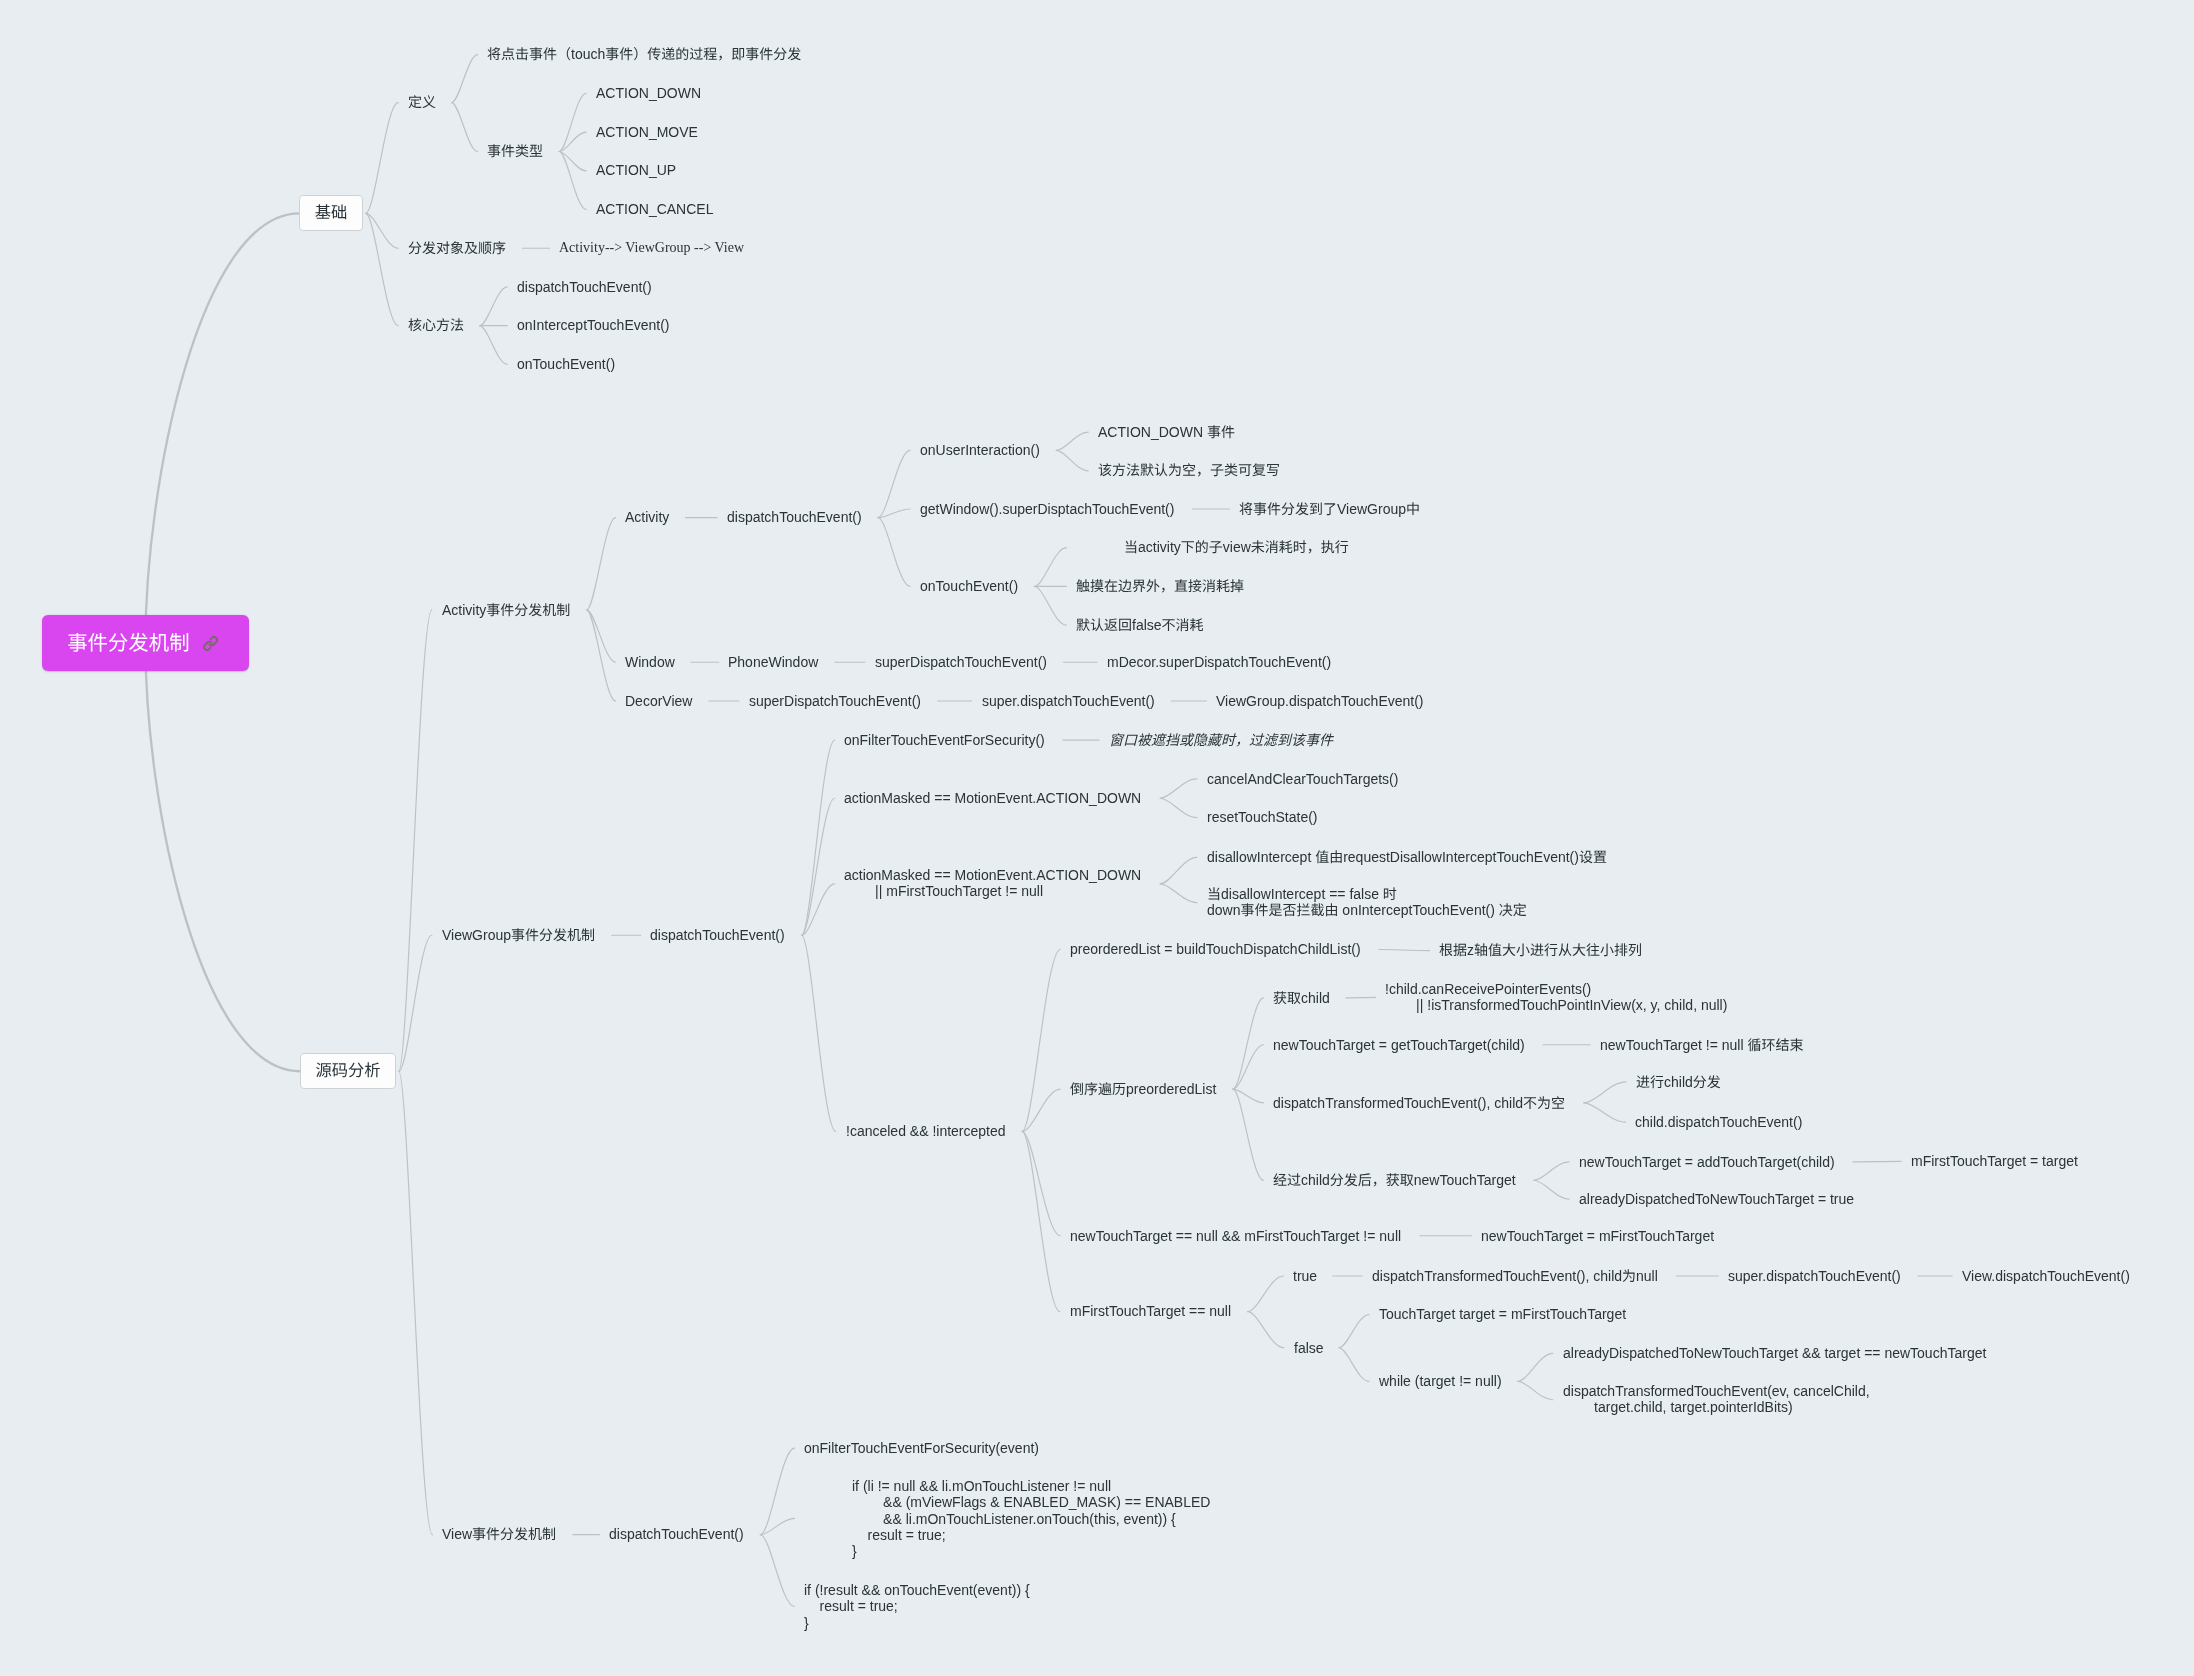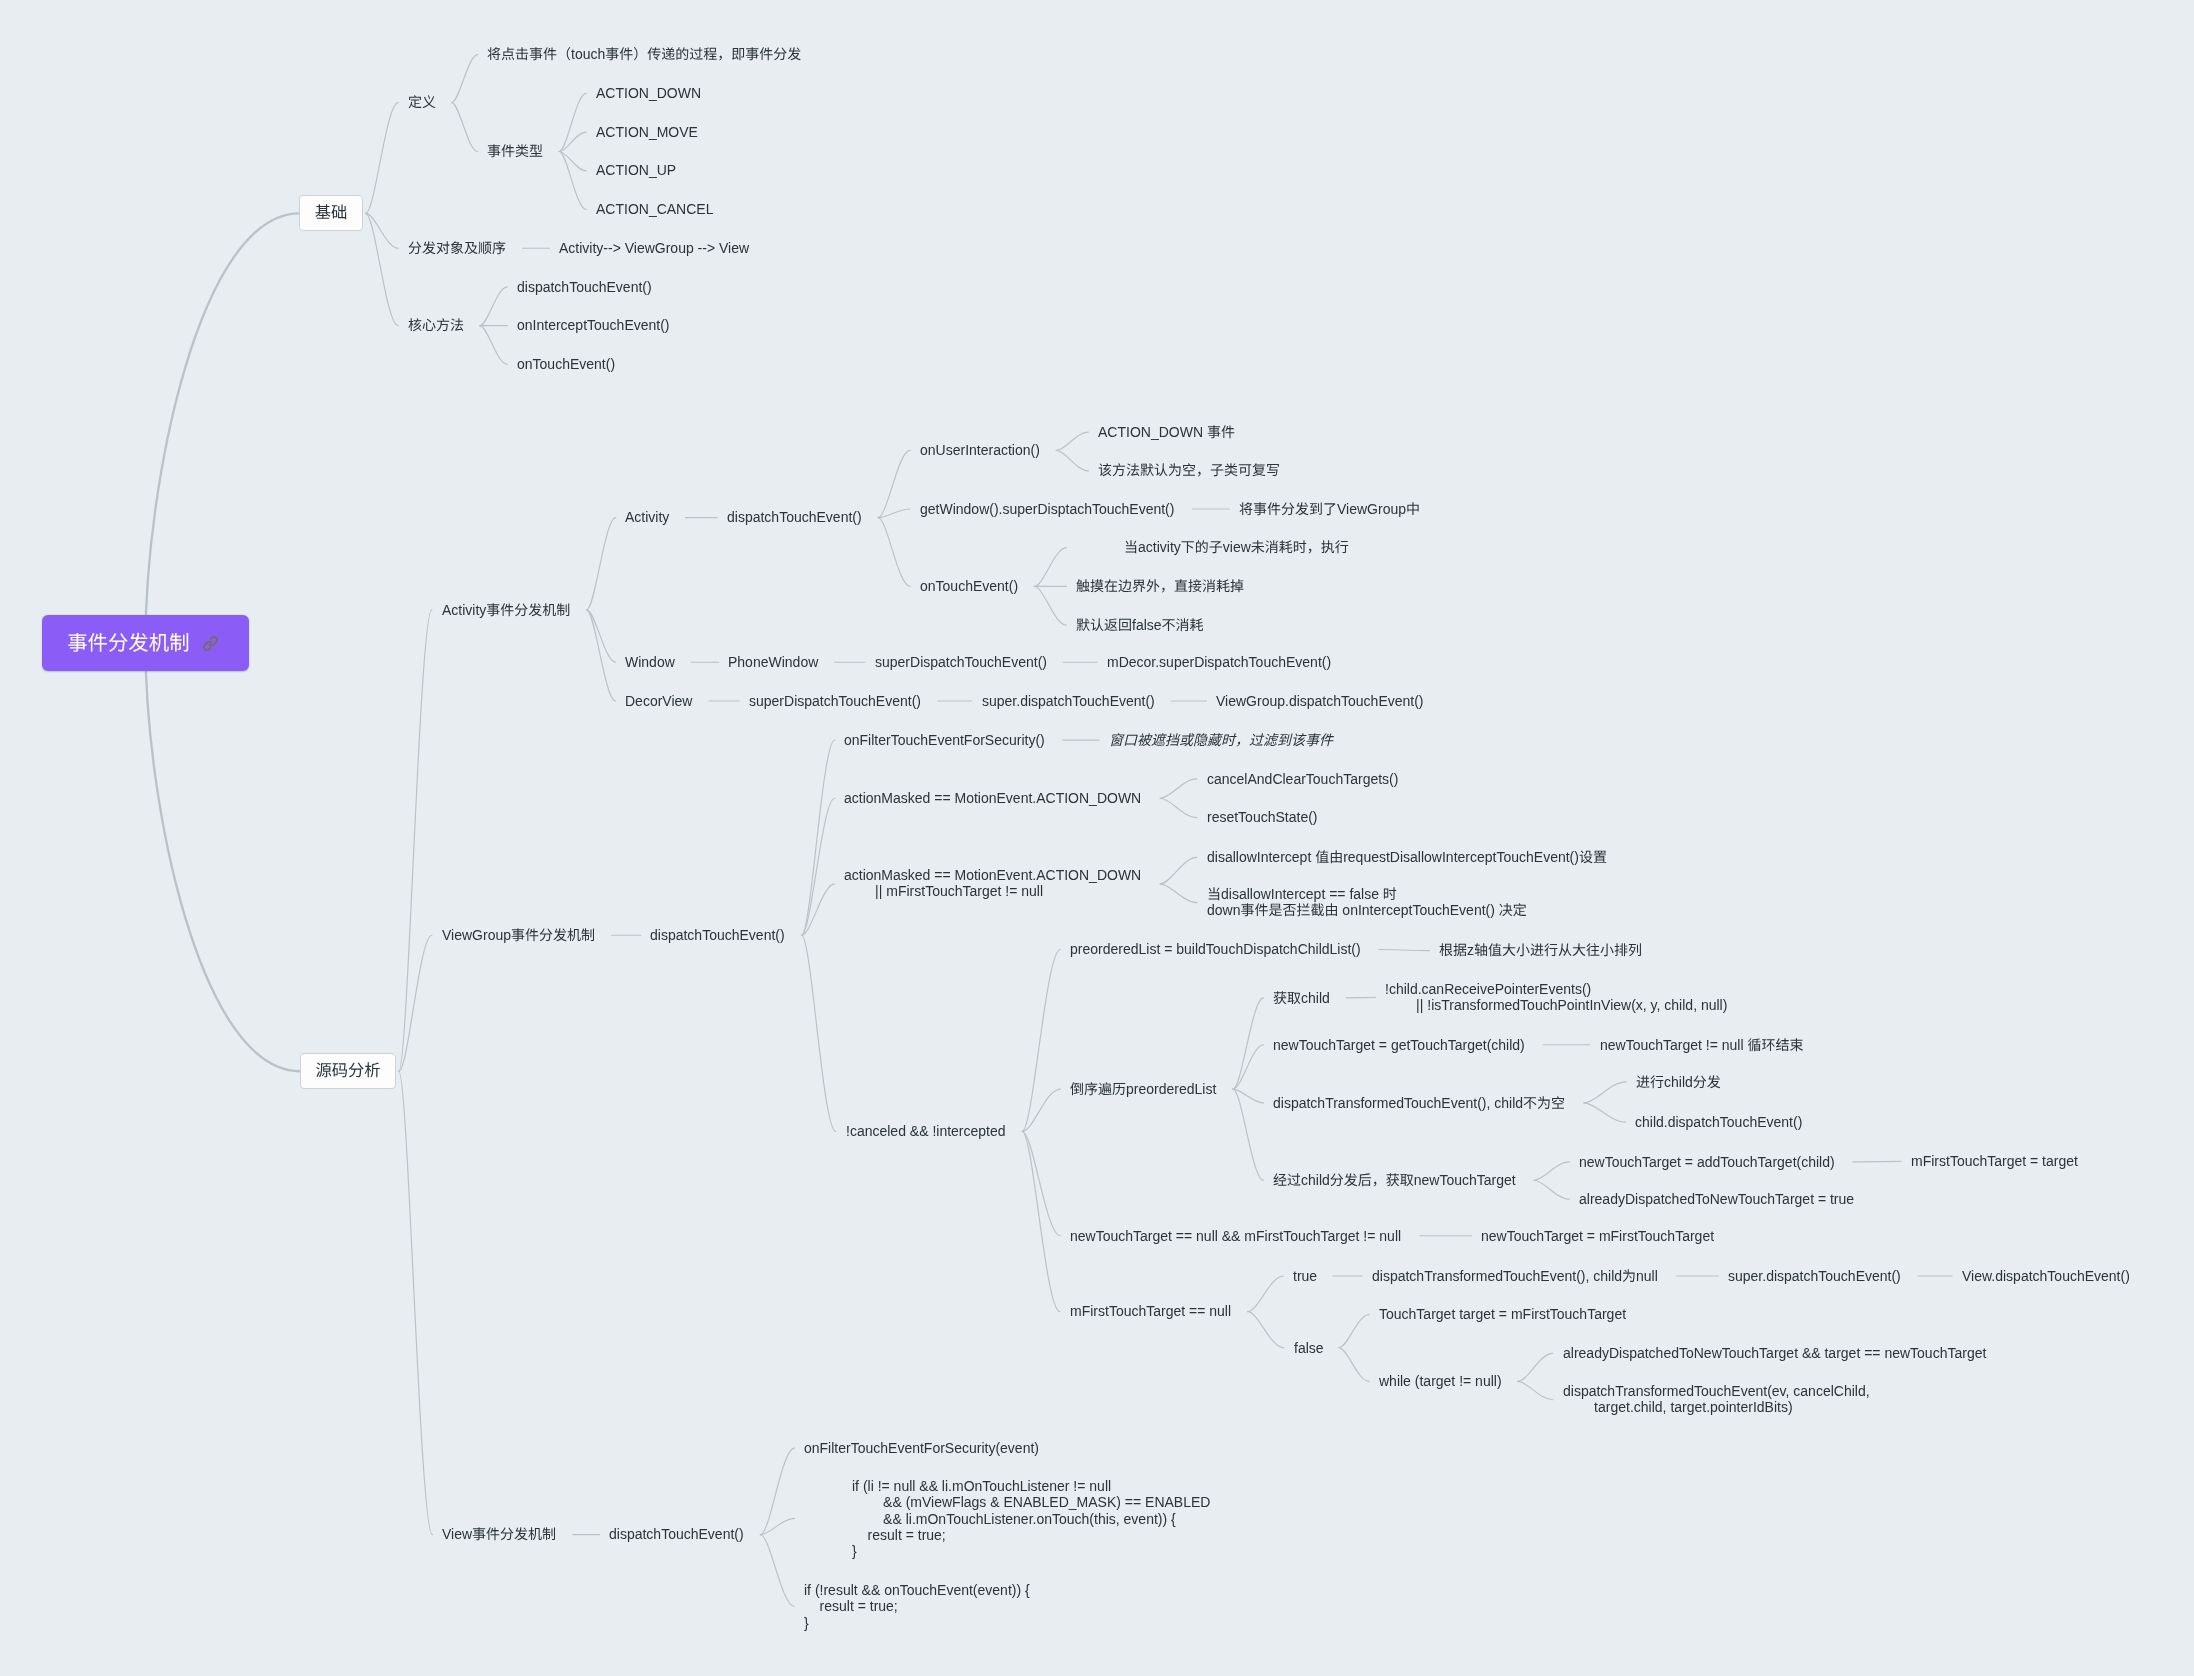--- a/index.html
+++ b/index.html
@@ -3,21 +3,21 @@
 <meta charset="utf-8">
 <title>事件分发机制</title>
 <style>
   html,body{margin:0;padding:0;}
   *{box-sizing:border-box;}
   body{width:2194px;height:1677px;background:#e7edf0;overflow:hidden;
        font-family:"Liberation Sans",sans-serif;}
   #canvas{position:relative;width:2194px;height:1677px;}
   svg#links{position:absolute;left:0;top:0;width:2194px;height:1677px;}
   .node{position:absolute;white-space:pre;color:#293338;font-size:14px;line-height:16.3px;}
-  .node.root{background:#8b5cf6;color:#fff;border-radius:6.1px;font-size:20.4px;line-height:26.5px;padding-right:4.6px;
+  .node.root{background:#d946ef;color:#fff;border-radius:6.1px;font-size:20.4px;line-height:26.5px;padding-right:4.6px;
      box-shadow:0 0.5px 1.5px rgba(80,100,110,.30);}
   .node.lv1{background:#fdfdfd;border:1px solid #cdd1d2;border-radius:4.6px;font-size:16.3px;line-height:21.4px;}
   .link-icon{display:inline-flex;align-items:center;margin-left:12.7px;position:relative;top:0.5px;}
   .node.root > span[data-name="node-label"]{display:inline-block;}
 </style>
 </head>
 <body>
 
 <div id="canvas" data-name="mindmap-canvas">
   <svg id="links" viewBox="0 0 4308 3292" xmlns="http://www.w3.org/2000/svg" data-name="mindmap-connector-layer">
@@ -107,21 +107,21 @@
       <div class="node lv1" data-name="mindmap-node-n_basic" id="nd_n_basic" style="left: 299px; top: 195px; width: 64px; height: 36px; display: flex; align-items: center; justify-content: center;"><span data-name="node-label">基础</span></div>
       <div class="node lv1" data-name="mindmap-node-n_src" id="nd_n_src" style="left: 300px; top: 1053px; width: 96px; height: 36px; display: flex; align-items: center; justify-content: center;"><span data-name="node-label">源码分析</span></div>
       <div class="node" data-name="mindmap-node-b_def" id="nd_b_def" style="left: 408px; top: 94px;"><span data-name="node-label">定义</span></div>
       <div class="node" data-name="mindmap-node-b_def_1" id="nd_b_def_1" style="left: 487px; top: 46px;"><span data-name="node-label">将点击事件（touch事件）传递的过程，即事件分发</span></div>
       <div class="node" data-name="mindmap-node-b_def_2" id="nd_b_def_2" style="left: 487px; top: 143px;"><span data-name="node-label">事件类型</span></div>
       <div class="node" data-name="mindmap-node-b_ev_1" id="nd_b_ev_1" style="left: 596px; top: 85px;"><span data-name="node-label">ACTION_DOWN</span></div>
       <div class="node" data-name="mindmap-node-b_ev_2" id="nd_b_ev_2" style="left: 596px; top: 124px;"><span data-name="node-label">ACTION_MOVE</span></div>
       <div class="node" data-name="mindmap-node-b_ev_3" id="nd_b_ev_3" style="left: 596px; top: 162px;"><span data-name="node-label">ACTION_UP</span></div>
       <div class="node" data-name="mindmap-node-b_ev_4" id="nd_b_ev_4" style="left: 596px; top: 201px;"><span data-name="node-label">ACTION_CANCEL</span></div>
       <div class="node" data-name="mindmap-node-b_order" id="nd_b_order" style="left: 408px; top: 240px;"><span data-name="node-label">分发对象及顺序</span></div>
-      <div class="node" data-name="mindmap-node-b_order_1" id="nd_b_order_1" style="left: 559px; top: 240px;"><span data-name="node-label">Activity--&gt; ViewGroup --&gt; View</span></div>
+      <div class="node" data-name="mindmap-node-b_order_1" id="nd_b_order_1" style="left: 559px; top: 240px; font-family: Liberation Serif, serif;"><span data-name="node-label">Activity--&gt; ViewGroup --&gt; View</span></div>
       <div class="node" data-name="mindmap-node-b_core" id="nd_b_core" style="left: 408px; top: 317px;"><span data-name="node-label">核心方法</span></div>
       <div class="node" data-name="mindmap-node-b_core_1" id="nd_b_core_1" style="left: 517px; top: 279px;"><span data-name="node-label">dispatchTouchEvent()</span></div>
       <div class="node" data-name="mindmap-node-b_core_2" id="nd_b_core_2" style="left: 517px; top: 317px;"><span data-name="node-label">onInterceptTouchEvent()</span></div>
       <div class="node" data-name="mindmap-node-b_core_3" id="nd_b_core_3" style="left: 517px; top: 356px;"><span data-name="node-label">onTouchEvent()</span></div>
       <div class="node" data-name="mindmap-node-s_act" id="nd_s_act" style="left: 442px; top: 602px;"><span data-name="node-label">Activity事件分发机制</span></div>
       <div class="node" data-name="mindmap-node-s_act_a" id="nd_s_act_a" style="left: 625px; top: 509px;"><span data-name="node-label">Activity</span></div>
       <div class="node" data-name="mindmap-node-s_act_a1" id="nd_s_act_a1" style="left: 727px; top: 509px;"><span data-name="node-label">dispatchTouchEvent()</span></div>
       <div class="node" data-name="mindmap-node-s_act_a1_1" id="nd_s_act_a1_1" style="left: 920px; top: 442px;"><span data-name="node-label">onUserInteraction()</span></div>
       <div class="node" data-name="mindmap-node-s_act_a1_1a" id="nd_s_act_a1_1a" style="left: 1098px; top: 424px;"><span data-name="node-label">ACTION_DOWN 事件</span></div>
       <div class="node" data-name="mindmap-node-s_act_a1_1b" id="nd_s_act_a1_1b" style="left: 1098px; top: 462px;"><span data-name="node-label">该方法默认为空，子类可复写</span></div>

